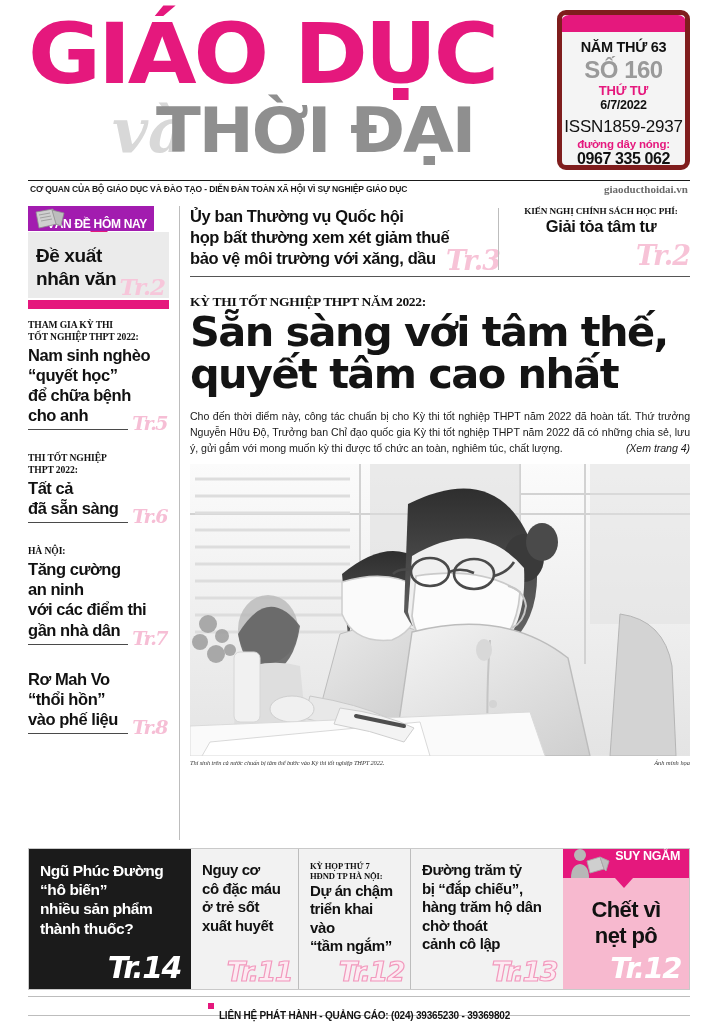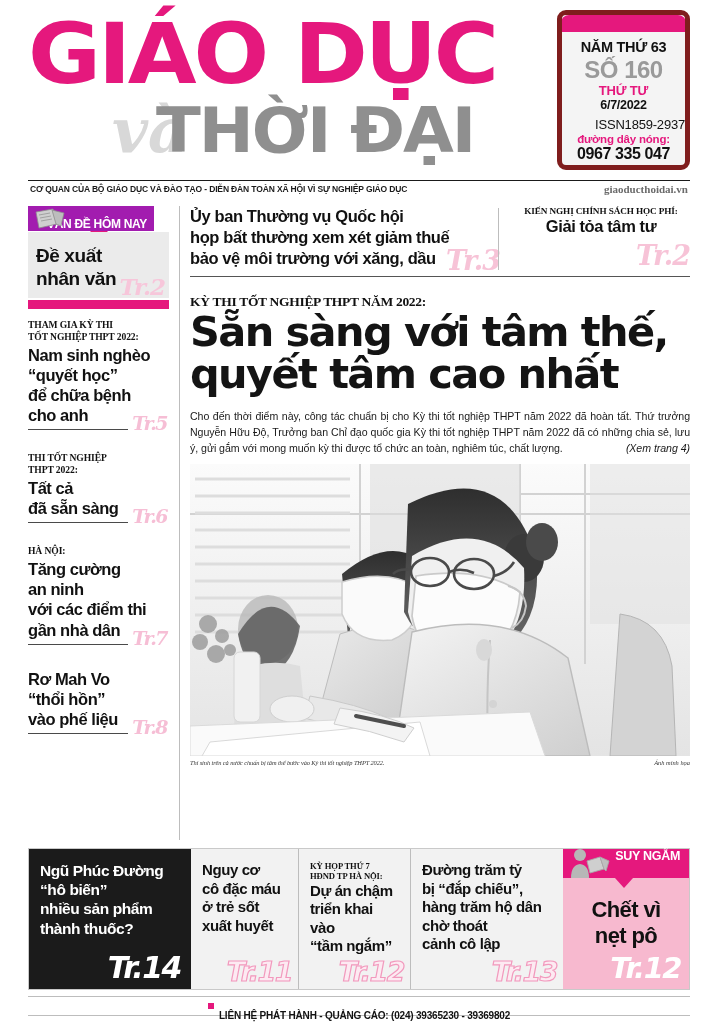--- a/index.html
+++ b/index.html
@@ -73,21 +73,21 @@
     letter-spacing: -0.5px; line-height: 1.05;
   }
   .issue-day {
     margin-top: 1px; font-weight: 700; font-size: 13px; color: #e5187d;
     letter-spacing: -0.2px;
   }
   .issue-date {
     font-weight: 700; font-size: 12.5px; color: #111; letter-spacing: -0.3px;
   }
   .issue-issn {
-    margin-top: 5px; font-size: 13px; color: #111; letter-spacing: -0.2px; text-align: right;
+    margin-top: 5px; font-size: 17px; color: #111; letter-spacing: -0.2px;
   }
   .issue-hot {
     margin-top: 1px; font-weight: 700; font-size: 11.5px; color: #e5187d;
     letter-spacing: -0.2px;
   }
   .issue-phone {
     font-weight: 700; font-size: 16px; color: #111; letter-spacing: -0.4px;
     line-height: 1.1;
   }
 
@@ -301,21 +301,21 @@
     </div>
 
     <div class="issue-box">
       <div class="issue-topbar"></div>
       <div class="issue-year">NĂM THỨ 63</div>
       <div class="issue-no">SỐ 160</div>
       <div class="issue-day">THỨ TƯ</div>
       <div class="issue-date">6/7/2022</div>
       <div class="issue-issn">ISSN1859-2937</div>
       <div class="issue-hot">đường dây nóng:</div>
-      <div class="issue-phone">0967 335 047</div>
+      <div class="issue-phone">0967 335 062</div>
     </div>
 
     <div class="masthead-rule"></div>
     <div class="slogan">CƠ QUAN CỦA BỘ GIÁO DỤC VÀ ĐÀO TẠO - DIỄN ĐÀN TOÀN XÃ HỘI VÌ SỰ NGHIỆP GIÁO DỤC</div>
     <div class="website">giaoducthoidai.vn</div>
   </div>
 
   <div class="content">
 
     <div class="left-col">

